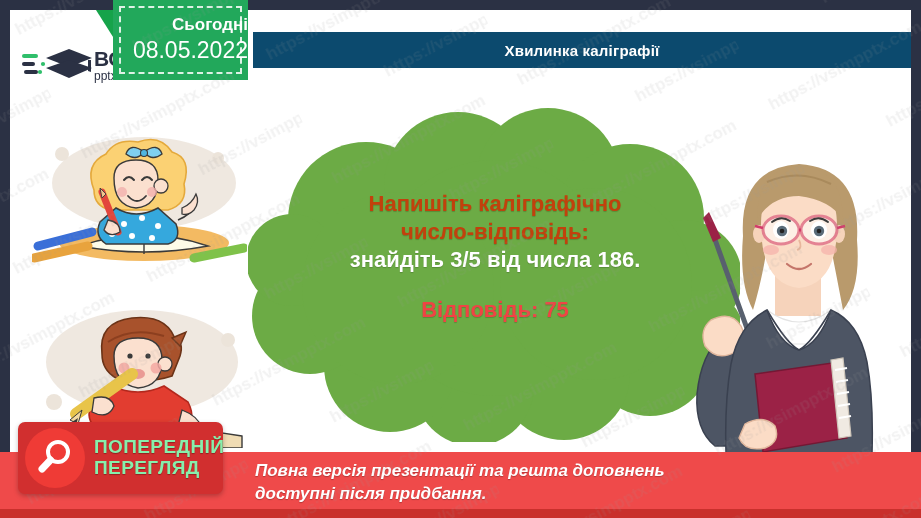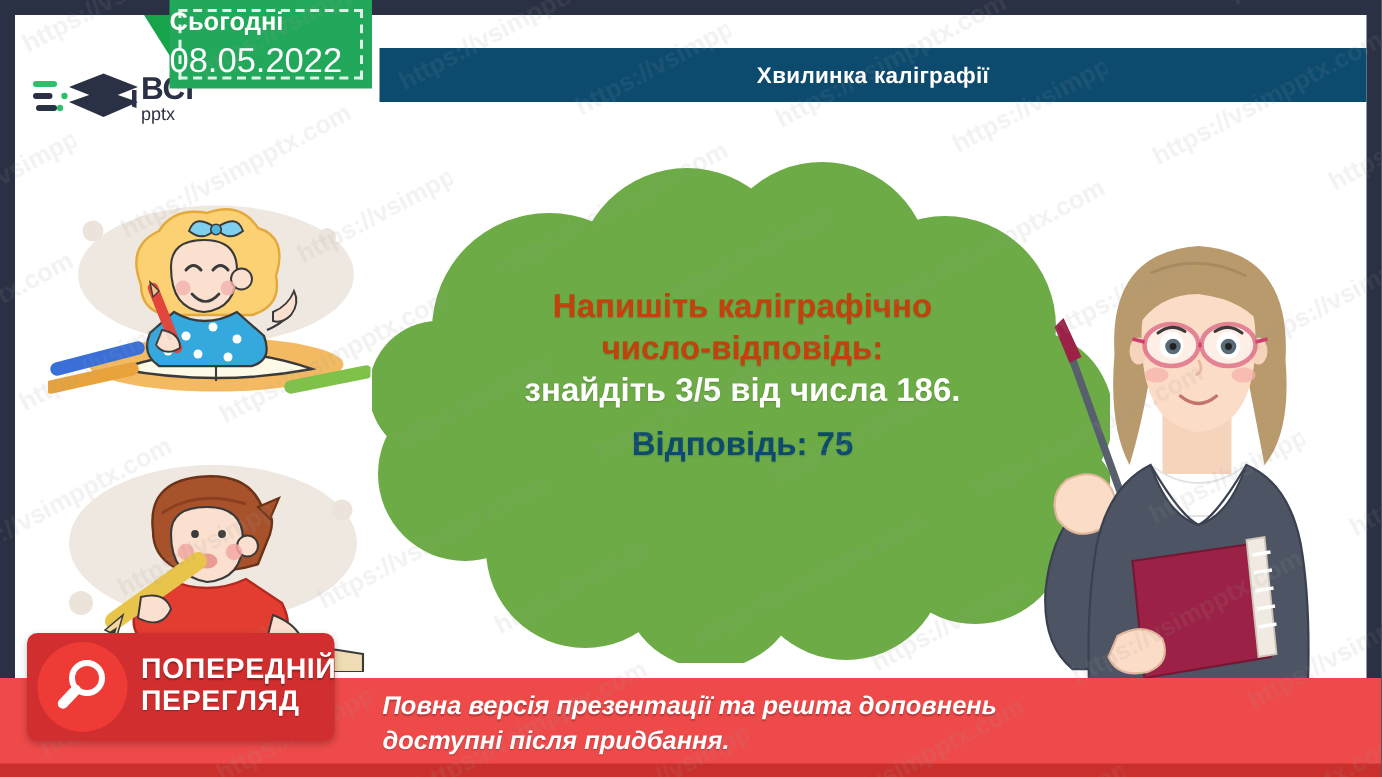--- a/index.html
+++ b/index.html
@@ -49,25 +49,25 @@
     width:78px;height:42px;
     background:#16a34a;
     clip-path:polygon(0 0,100% 0,100% 100%,34% 100%);
     z-index:4;
   }
 
   
   .date-badge{
     position:absolute;
     left:113px;top:0;
-    width:135px;height:59px;
+    width:135px;height:80px;
     background:#22a85b;
     z-index:7;
     display:flex;flex-direction:column;
-    align-items:flex-start;justify-content:center;
+    align-items:flex-end;justify-content:center;
     gap:2px;
   }
   .date-badge::after{
     content:"";
     position:absolute;
     left:6px;top:6px;right:6px;bottom:6px;
     border:2px dashed rgba(255,255,255,.85);
     pointer-events:none;
   }
   .date-badge .lbl{
@@ -109,23 +109,23 @@
   }
   .cloud-text .l{
     font-size:22px;font-weight:bold;
     text-shadow:0 1px 1px rgba(0,0,0,.18);
     display:block;
   }
   .cloud-text .yellow{color:#c2410c;}
   .cloud-text .white{color:#ffffff;}
   .cloud-text .answer{
     display:block;
-    margin-top:8px;
+    margin-top:22px;
     font-size:22px;font-weight:bold;
-    color:#0c4a6e;
+    color:#ef4444;
     text-shadow:0 1px 1px rgba(0,0,0,.18);
   }
 
   
   .illus-girl{position:absolute;left:22px;top:118px;width:215px;height:135px;z-index:4;}
   .illus-boy{position:absolute;left:22px;top:288px;width:215px;height:150px;z-index:4;}
   .illus-girl svg,.illus-boy svg{display:block;width:100%;height:100%;}
 
   
   .teacher{
@@ -183,21 +183,21 @@
     width:60px;height:60px;
     margin-left:7px;
     border-radius:50%;
     background:#ef3b36;
     display:flex;align-items:center;justify-content:center;
     flex:0 0 auto;
   }
   .preview-circle svg{display:block;}
   .preview-words{
     margin-left:9px;
-    color:#ffffff;
+    color:#86efac;
     font-weight:bold;
     font-size:19px;
     line-height:1.08;
     letter-spacing:.4px;
     text-shadow:0 1px 1px rgba(0,0,0,.3);
   }
   .preview-words span{display:block;}
 
   
   .watermark{

